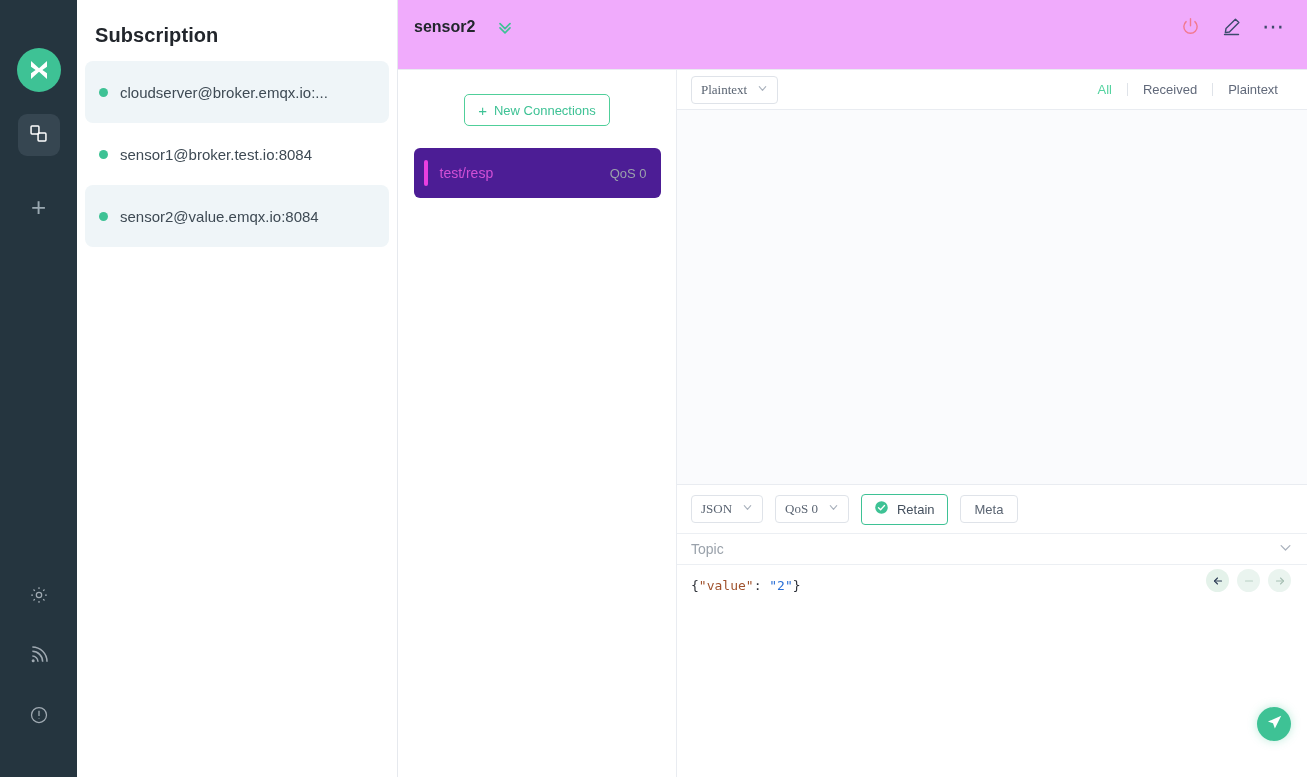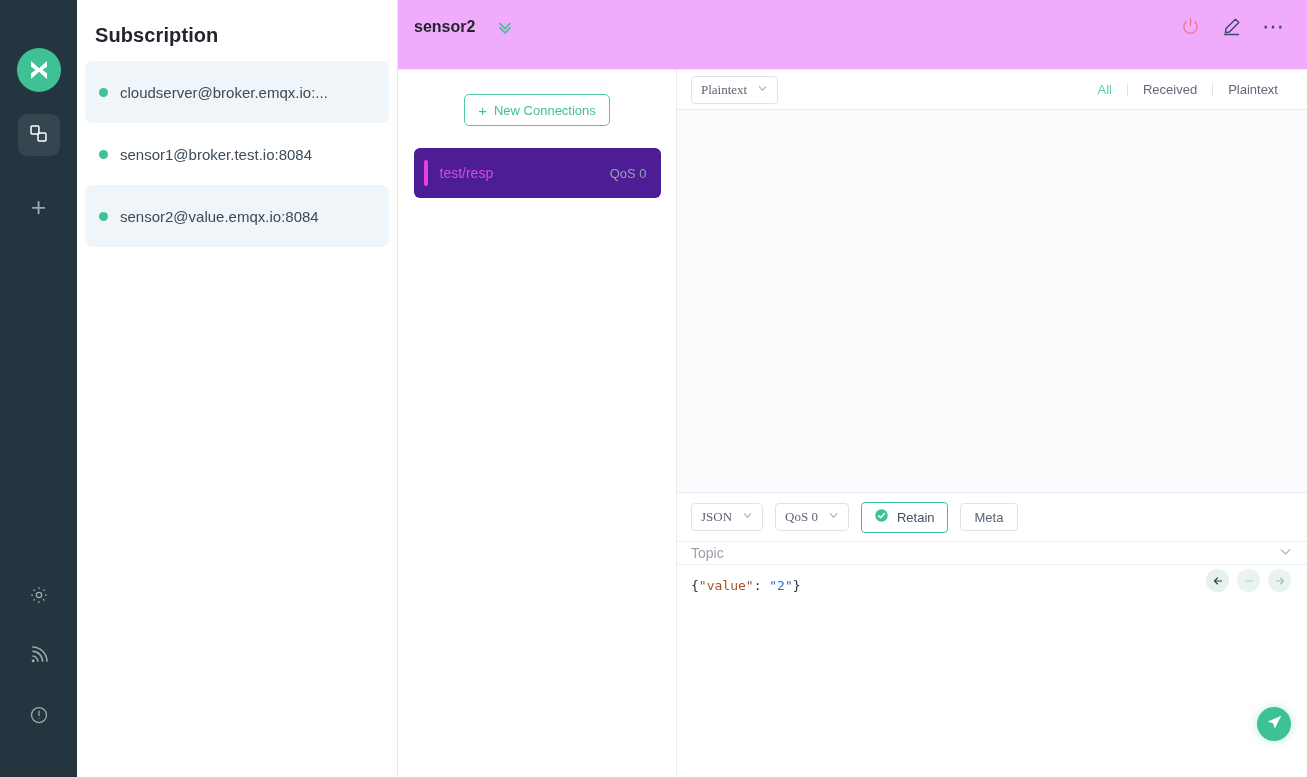--- a/index.html
+++ b/index.html
@@ -135,21 +135,21 @@
     display: inline-flex; align-items: center; gap: 8px; padding: 0 12px;
     cursor: pointer; font-family: inherit;
   }
   .meta-btn {
     height: 28px; border: 1px solid #dfe3e9; border-radius: 4px;
     background: #fff; color: #5a6472; font-size: 13px;
     display: inline-flex; align-items: center; padding: 0 14px;
     cursor: pointer; font-family: inherit;
   }
   .topic-row {
-    height: 24px; border-top: 1px solid #eceff3; border-bottom: 1px solid #eceff3;
+    height: 32px; border-top: 1px solid #eceff3; border-bottom: 1px solid #eceff3;
     display: flex; align-items: center; padding: 0 14px;
   }
   .topic-input {
     border: 0; outline: 0; flex: 1; font-size: 14px; color: #3e4a54;
     font-family: inherit; background: transparent;
   }
   .topic-input::placeholder { color: #9aa2ab; }
   .payload-row {
     height: 130px; display: flex; align-items: flex-start;
     padding: 12px 14px 0 14px; position: relative;

